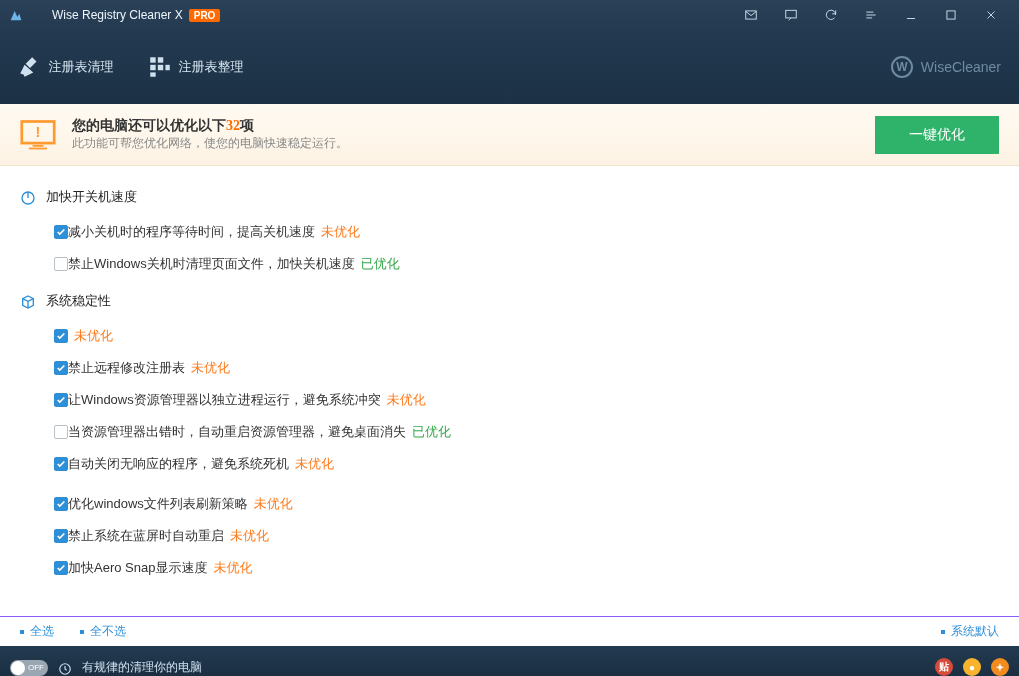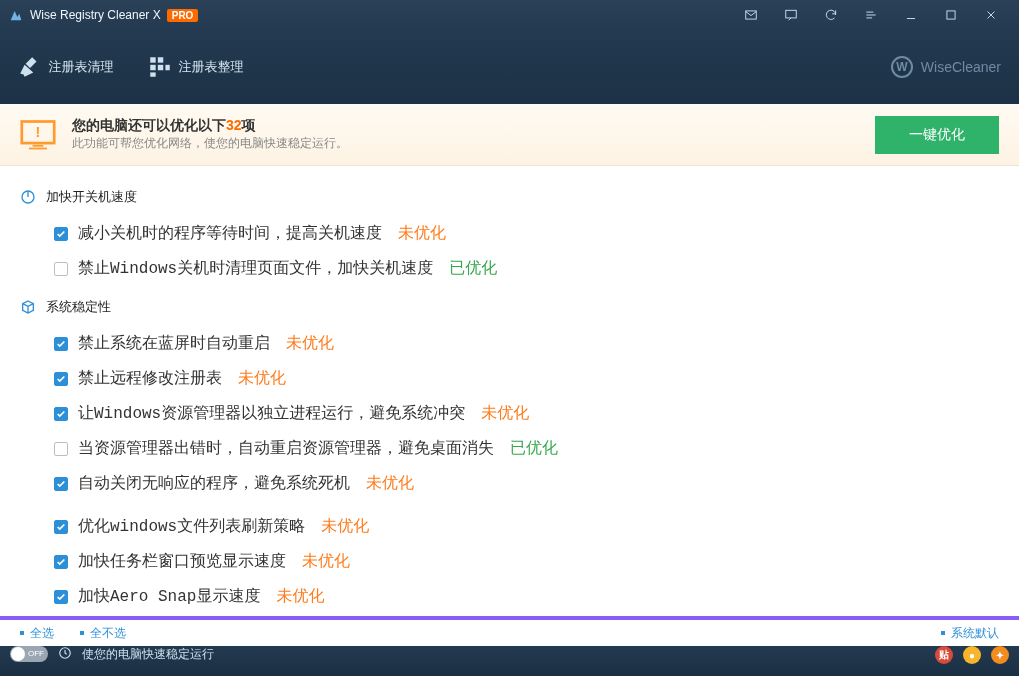--- a/index.html
+++ b/index.html
@@ -1,61 +1,61 @@
 <!DOCTYPE html>
 <html><head>
 <meta charset="utf-8">
 <style>
 * { margin: 0; padding: 0; box-sizing: border-box; }
 body { font-family: "Microsoft YaHei", "Segoe UI", Arial, sans-serif; font-size: 13px; color: #333; width: 1019px; height: 676px; overflow: hidden; background: #fff; display: flex; flex-direction: column; }
 .titlebar { height: 30px; background: linear-gradient(to bottom, #2a4158, #233a50); display: flex; align-items: center; padding: 0 8px; color: #eaf2f8; }
 .titlebar .app-icon { width: 16px; height: 16px; margin-right: 6px; }
-.titlebar .title { font-size: 12px; color: #eef6fb; }
+.titlebar .title { font-size: 12px; color: #eef6fb; margin-left: 22px; }
 .titlebar .pro-badge { background: #ff6a00; color: #fff; font-size: 10px; font-weight: bold; padding: 1px 5px; margin-left: 6px; border-radius: 2px; }
 .titlebar .spacer { flex: 1; }
 .titlebar .win-btn { width: 40px; height: 30px; display: flex; align-items: center; justify-content: center; color: #cfe0ee; }
 .win-btn svg { width: 14px; height: 14px; }
 
 .tabbar { height: 74px; background: linear-gradient(to bottom, #233a50, #1c3146); display: flex; align-items: stretch; position: relative; }
 .tab { width: 130px; display: flex; align-items: center; justify-content: center; color: #d6e6f2; gap: 6px; }
 .tab.active { background: rgba(255,255,255,.10); }
 .tab .tab-icon { width: 26px; height: 26px; }
 .tab .tab-label { font-size: 13px; }
 .wise-logo { position: absolute; right: 18px; top: 50%; transform: translateY(-50%); display: flex; align-items: center; gap: 8px; color: #6f8aa1; font-size: 14px; }
 .wise-logo .logo-circle { width: 22px; height: 22px; border: 2px solid #6f8aa1; border-radius: 50%; display: flex; align-items: center; justify-content: center; font-size: 12px; font-weight: bold; }
 
 .banner { height: 62px; background: linear-gradient(to bottom, #fffaf2, #fdf3e4); border-bottom: 1px solid #f0e4d0; display: flex; align-items: center; padding: 0 20px; }
 .banner-icon { width: 36px; height: 32px; margin-right: 16px; }
-.banner-text { flex: 1; }
+.banner-text { flex: 1; font-family: Liberation Serif, serif; }
 .banner-title { font-size: 14px; font-weight: bold; color: #333; }
 .banner-title .count { color: #ff6a00; }
 .banner-sub { font-size: 12px; color: #888; }
 .banner-btn { background: #2fb36a; color: #fff; border: none; padding: 10px 34px; font-size: 14px; cursor: pointer; text-align: center; }
 
 .content { flex: 1; overflow-y: auto; padding: 10px 20px 10px 20px; }
 .section { margin-top: 8px; }
-.section-header { display: flex; align-items: center; gap: 10px; padding: 4px 0; }
+.section-header { display: flex; align-items: flex-end; gap: 10px; padding: 4px 0; }
 .section-header .sec-icon { width: 16px; height: 16px; color: #2d8fd8; flex-shrink: 0; }
 .section-header .sec-title { font-size: 13px; color: #222; font-weight: 500; }
 .item-list { margin-top: 6px; }
-.item { display: flex; align-items: center; gap: 10px; padding: 7px 0 7px 34px; font-size: 16px; color: #333; font-family: Liberation Mono, monospace; }
+.item { display: flex; align-items: center; padding: 7px 0 7px 34px; font-size: 13px; color: #333; }
 .item .chk { width: 14px; height: 14px; border: 1px solid #b8c0c6; border-radius: 2px; display: flex; align-items: center; justify-content: center; flex-shrink: 0; background: #fff; cursor: pointer; }
 .item .chk.checked { background: #2d8fd8; border-color: #2d8fd8; }
 .item .chk.checked svg { display: block; }
 .item .chk svg { display: none; width: 10px; height: 10px; }
 .item .status { margin-left: 6px; }
 .status.not { color: #ff7a1a; }
 .status.done { color: #35a84c; }
 
-.footer-select { height: 30px; border-top: 4px solid #8b5cf6; display: flex; align-items: center; padding: 0 20px; gap: 26px; font-size: 12px; }
+.footer-select { height: 30px; border-top: 1px solid #8b5cf6; display: flex; align-items: center; padding: 0 20px; gap: 26px; font-size: 12px; }
 .footer-select .bullet-link { color: #2d8fd8; display: flex; align-items: center; gap: 6px; cursor: pointer; }
 .footer-select .bullet-link::before { content: ""; width: 4px; height: 4px; background: #2d8fd8; }
 .footer-select .spacer { flex: 1; }
 
-.bottombar { height: 30px; background: linear-gradient(to bottom, #223a50, #1b2f43); display: flex; align-items: flex-start; padding: 0 10px; color: #cfe0ee; font-size: 12px; gap: 10px; }
+.bottombar { height: 30px; background: linear-gradient(to bottom, #223a50, #1b2f43); display: flex; align-items: flex-end; padding: 0 10px; color: #cfe0ee; font-size: 12px; gap: 10px; }
 .toggle { width: 38px; height: 16px; border-radius: 8px; background: #9aa7b3; position: relative; cursor: pointer; }
 .toggle .knob { position: absolute; left: 1px; top: 1px; width: 14px; height: 14px; border-radius: 50%; background: #fff; }
 .toggle .lbl { position: absolute; right: 4px; top: 0; font-size: 8px; line-height: 16px; color: #fff; }
 .bottombar .clock-icon { width: 14px; height: 14px; }
 .bottombar .spacer { flex: 1; }
 .bottombar .social { width: 18px; height: 18px; border-radius: 50%; display: flex; align-items: center; justify-content: center; font-size: 10px; font-weight: bold; cursor: pointer; }
 .social.s1 { background: #d64b3a; color: #fff; }
 .social.s2 { background: #f7b42c; color: #fff; }
 .social.s3 { background: #f28c1f; color: #fff; }
 
@@ -188,21 +188,20 @@
           </svg>
           <span class="sec-title">系统稳定性</span>
         </div>
         <div class="item-list">
           <div class="item">
             <span class="chk checked">
               <svg viewBox="0 0 24 24" stroke="#fff" stroke-width="4" fill="none">
                 <path d="M4 12l5 5L20 6"></path>
               </svg>
             </span>
-            <span>禁止系统在蓝屏时自动重启</span>
             <span class="status not">未优化</span>
           </div>
           <div class="item">
             <span class="chk checked">
               <svg viewBox="0 0 24 24" stroke="#fff" stroke-width="4" fill="none">
                 <path d="M4 12l5 5L20 6"></path>
               </svg>
             </span>
             <span>禁止远程修改注册表</span>
             <span class="status not">未优化</span>
@@ -242,21 +241,21 @@
             </span>
             <span>优化windows文件列表刷新策略</span>
             <span class="status not">未优化</span>
           </div>
           <div class="item">
             <span class="chk checked">
               <svg viewBox="0 0 24 24" stroke="#fff" stroke-width="4" fill="none">
                 <path d="M4 12l5 5L20 6"></path>
               </svg>
             </span>
-            <span>加快任务栏窗口预览显示速度</span>
+            <span>禁止系统在蓝屏时自动重启</span>
             <span class="status not">未优化</span>
           </div>
           <div class="item">
             <span class="chk checked">
               <svg viewBox="0 0 24 24" stroke="#fff" stroke-width="4" fill="none">
                 <path d="M4 12l5 5L20 6"></path>
               </svg>
             </span>
             <span>加快Aero Snap显示速度</span>
             <span class="status not">未优化</span>
@@ -275,18 +274,18 @@
 
 <div class="bottombar">
   <div class="toggle">
     <div class="knob"></div>
     <span class="lbl">OFF</span>
   </div>
   <svg class="clock-icon" viewBox="0 0 24 24" fill="none" stroke="#cfe0ee" stroke-width="2">
       <circle cx="12" cy="12" r="9"></circle>
       <path d="M12 7v5l3 2"></path>
     </svg>
-  <span>使您的电脑快速稳定运行</span>
+  <span>有规律的清理你的电脑</span>
   <div class="spacer"></div>
   <div class="social s1">贴</div>
   <div class="social s2">●</div>
   <div class="social s3">✦</div>
 </div>
 
 </body></html>

